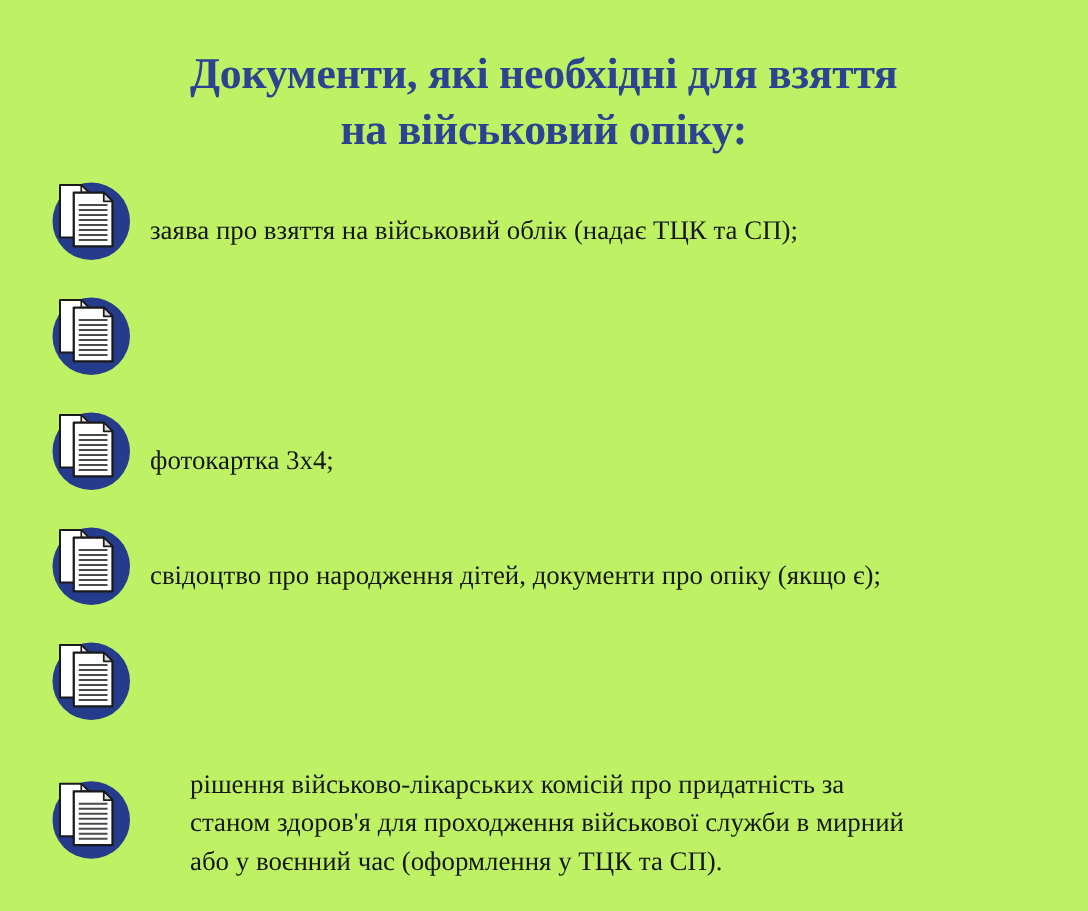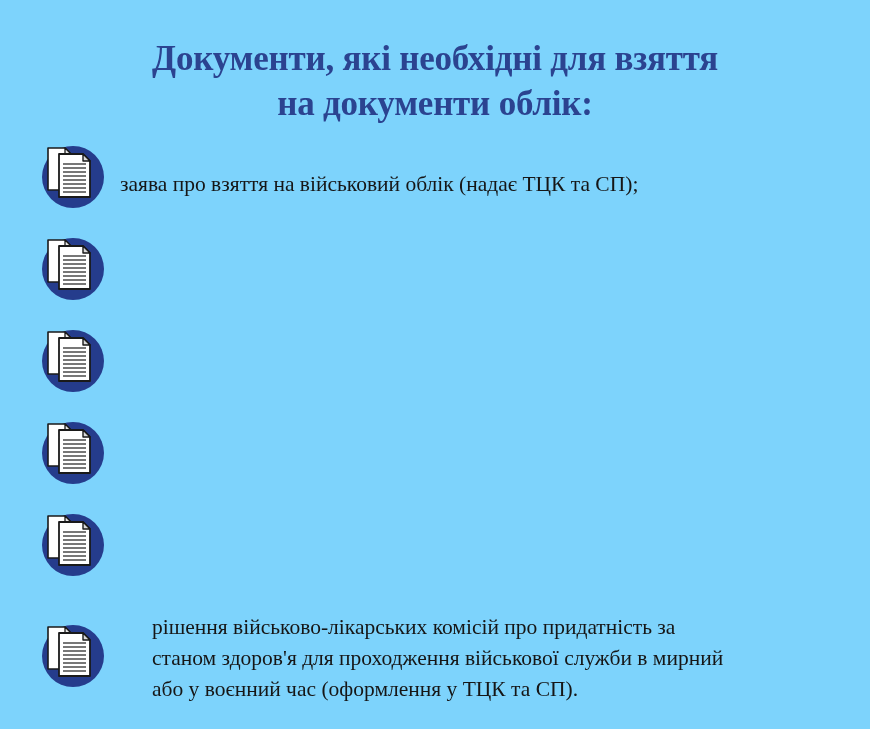--- a/index.html
+++ b/index.html
@@ -12,21 +12,21 @@
     height: 729px;
     background: #ffffff;
     font-family: "Liberation Serif", "DejaVu Serif", serif;
     overflow: hidden;
   }
 
   .infographic {
     position: relative;
     width: 870px;
     height: 729px;
-    background: #7dd3fc;
+    background: #bef264;
     box-sizing: border-box;
   }
 
   
   .title-block {
     padding-top: 36px;
     text-align: center;
     user-select: none;
   }
   .title-line {
@@ -103,21 +103,21 @@
   .doc-item--5 { margin-top: 20px; }
   .doc-item--6 { margin-top: 24px; }
 </style>
 </head>
 <body>
 
 <div class="infographic">
 
   <div class="title-block">
     <span class="title-line">Документи, які необхідні для взяття</span>
-    <span class="title-line">на документи облік:</span>
+    <span class="title-line">на військовий опіку:</span>
   </div>
 
   <ul class="doc-list">
 
     <li class="doc-item doc-item--1">
       <span class="doc-icon">
         <svg viewBox="0 0 70 70" xmlns="http://www.w3.org/2000/svg" aria-hidden="true">
           <circle cx="35" cy="37" r="31" fill="#253c8c"></circle>
           <g>
             <path d="M10 8 L27 8 L33 14 L33 50 L10 50 Z" fill="#ffffff" stroke="#1a1a1a" stroke-width="1.6" stroke-linejoin="round"></path>
@@ -185,20 +185,21 @@
               <line x1="25" y1="32" x2="48" y2="32"></line>
               <line x1="25" y1="36" x2="48" y2="36"></line>
               <line x1="25" y1="40" x2="48" y2="40"></line>
               <line x1="25" y1="44" x2="48" y2="44"></line>
               <line x1="25" y1="48" x2="48" y2="48"></line>
               <line x1="25" y1="52" x2="48" y2="52"></line>
             </g>
           </g>
         </svg>
       </span>
+      <span class="doc-text">фотокартка 3х4;</span>
     </li>
 
     <li class="doc-item doc-item--4">
       <span class="doc-icon">
         <svg viewBox="0 0 70 70" xmlns="http://www.w3.org/2000/svg" aria-hidden="true">
           <circle cx="35" cy="37" r="31" fill="#253c8c"></circle>
           <g>
             <path d="M10 8 L27 8 L33 14 L33 50 L10 50 Z" fill="#ffffff" stroke="#1a1a1a" stroke-width="1.6" stroke-linejoin="round"></path>
             <path d="M27 8 L27 14 L33 14 Z" fill="#e8e8e8" stroke="#1a1a1a" stroke-width="1.3" stroke-linejoin="round"></path>
           </g>
@@ -211,20 +212,21 @@
               <line x1="25" y1="32" x2="48" y2="32"></line>
               <line x1="25" y1="36" x2="48" y2="36"></line>
               <line x1="25" y1="40" x2="48" y2="40"></line>
               <line x1="25" y1="44" x2="48" y2="44"></line>
               <line x1="25" y1="48" x2="48" y2="48"></line>
               <line x1="25" y1="52" x2="48" y2="52"></line>
             </g>
           </g>
         </svg>
       </span>
+      <span class="doc-text">свідоцтво про народження дітей, документи про опіку (якщо є);</span>
     </li>
 
     <li class="doc-item doc-item--5">
       <span class="doc-icon">
         <svg viewBox="0 0 70 70" xmlns="http://www.w3.org/2000/svg" aria-hidden="true">
           <circle cx="35" cy="37" r="31" fill="#253c8c"></circle>
           <g>
             <path d="M10 8 L27 8 L33 14 L33 50 L10 50 Z" fill="#ffffff" stroke="#1a1a1a" stroke-width="1.6" stroke-linejoin="round"></path>
             <path d="M27 8 L27 14 L33 14 Z" fill="#e8e8e8" stroke="#1a1a1a" stroke-width="1.3" stroke-linejoin="round"></path>
           </g>

